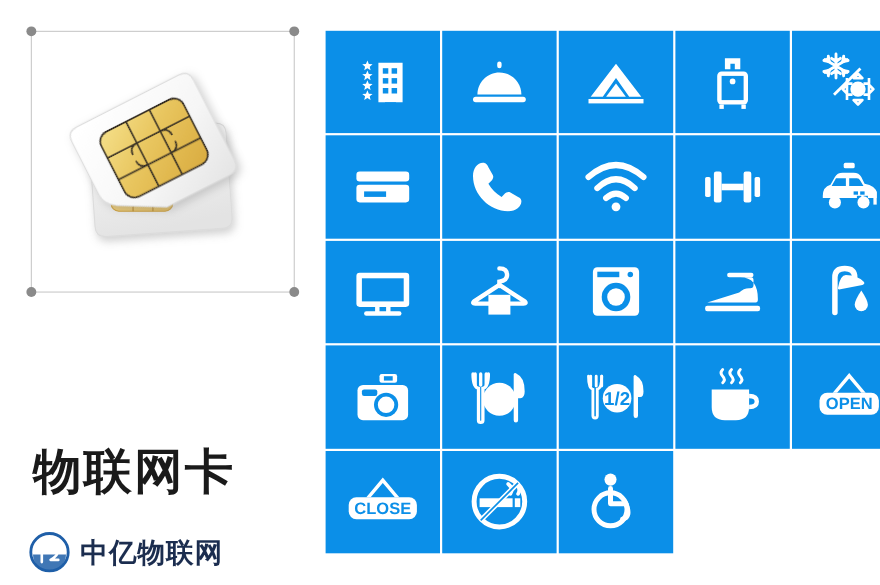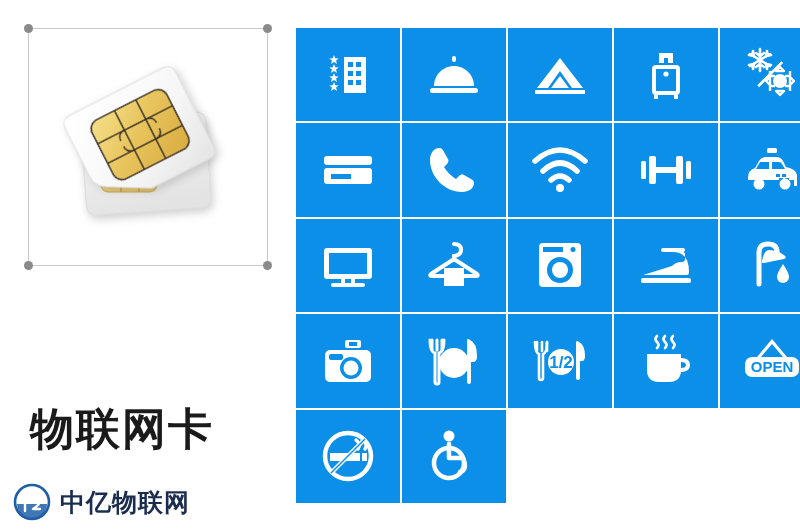--- a/index.html
+++ b/index.html
@@ -35,21 +35,21 @@
   }
 
   #product-title{
     position:absolute;left:30px;top:400px;
     font-size:44px;font-weight:bold;color:#1a1a1a;
     letter-spacing:2px;
     font-family:"DejaVu Sans","Liberation Sans",sans-serif;
     white-space:nowrap;
   }
   #brand-row{
-    position:absolute;left:12px;top:482px;
+    position:absolute;left:25px;top:482px;
     display:flex;align-items:center;gap:8px;
   }
   #brand-logo-mark{width:40px;height:40px;}
   #brand-name{
     font-size:25px;font-weight:bold;color:#1b2d4f;letter-spacing:1px;
     font-family:"DejaVu Sans","Liberation Sans",sans-serif;
     white-space:nowrap;
   }
 
   
@@ -351,20 +351,27 @@
 
 
   <div class="icon-tile">
     <svg width="66" height="60" viewBox="0 0 66 60" fill="#fff">
       <path d="M33 8 L48 26 H44 L33 13 L22 26 H18 Z"></path>
       <rect x="6" y="26" width="54" height="20" rx="7"></rect>
       <text x="33" y="41" font-family="'Liberation Sans',sans-serif" font-size="15" font-weight="bold" fill="#0b8fe8" text-anchor="middle">OPEN</text>
     </svg>
   </div>
 
+  <div class="icon-tile">
+    <svg width="72" height="60" viewBox="0 0 72 60" fill="#fff">
+      <path d="M36 8 L51 26 H47 L36 13 L25 26 H21 Z"></path>
+      <rect x="5" y="26" width="62" height="20" rx="7"></rect>
+      <text x="36" y="41" font-family="'Liberation Sans',sans-serif" font-size="15" font-weight="bold" fill="#0b8fe8" text-anchor="middle">CLOSE</text>
+    </svg>
+  </div>
 
   <div class="icon-tile">
     <svg width="60" height="60" viewBox="0 0 60 60" fill="none">
       <circle cx="30" cy="30" r="23" stroke="#fff" stroke-width="4.5" fill="none"></circle>
       <rect x="12" y="27" width="30" height="8" fill="#fff"></rect>
       <rect x="44" y="27" width="5" height="8" fill="#fff"></rect>
       <path d="M38 14 q5 4 2 9 M45 14 q5 4 2 9" stroke="#fff" stroke-width="3.4" fill="none" stroke-linecap="round"></path>
       <line x1="13" y1="47" x2="47" y2="13" stroke="#fff" stroke-width="4.5"></line>
       <line x1="13" y1="47" x2="47" y2="13" stroke="#0b8fe8" stroke-width="1.5"></line>
     </svg>

